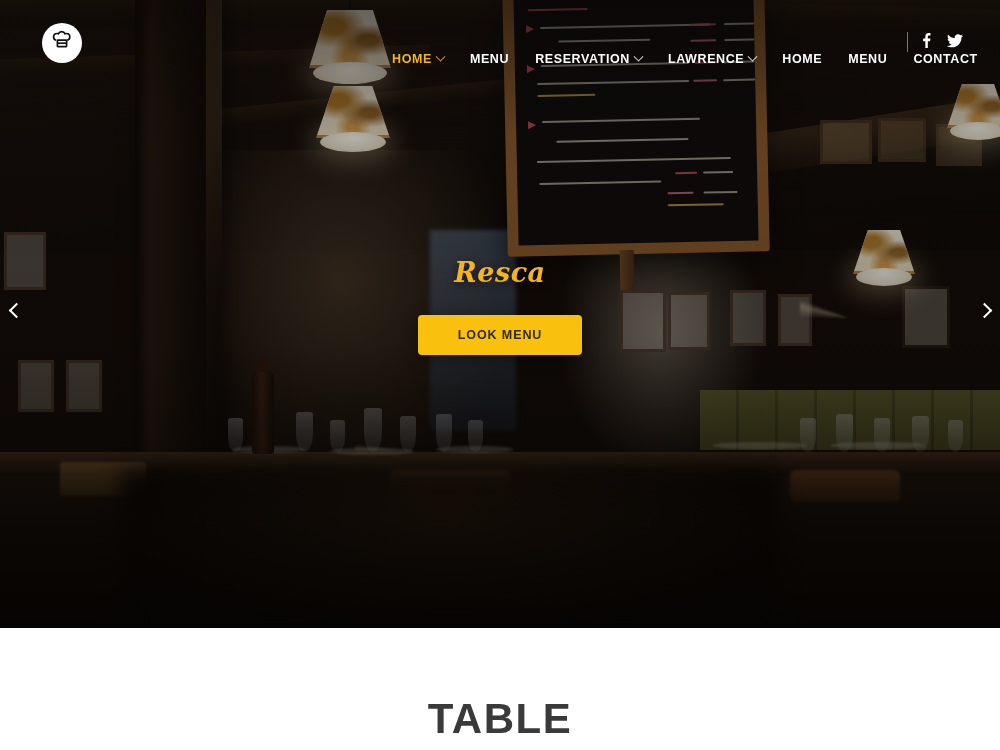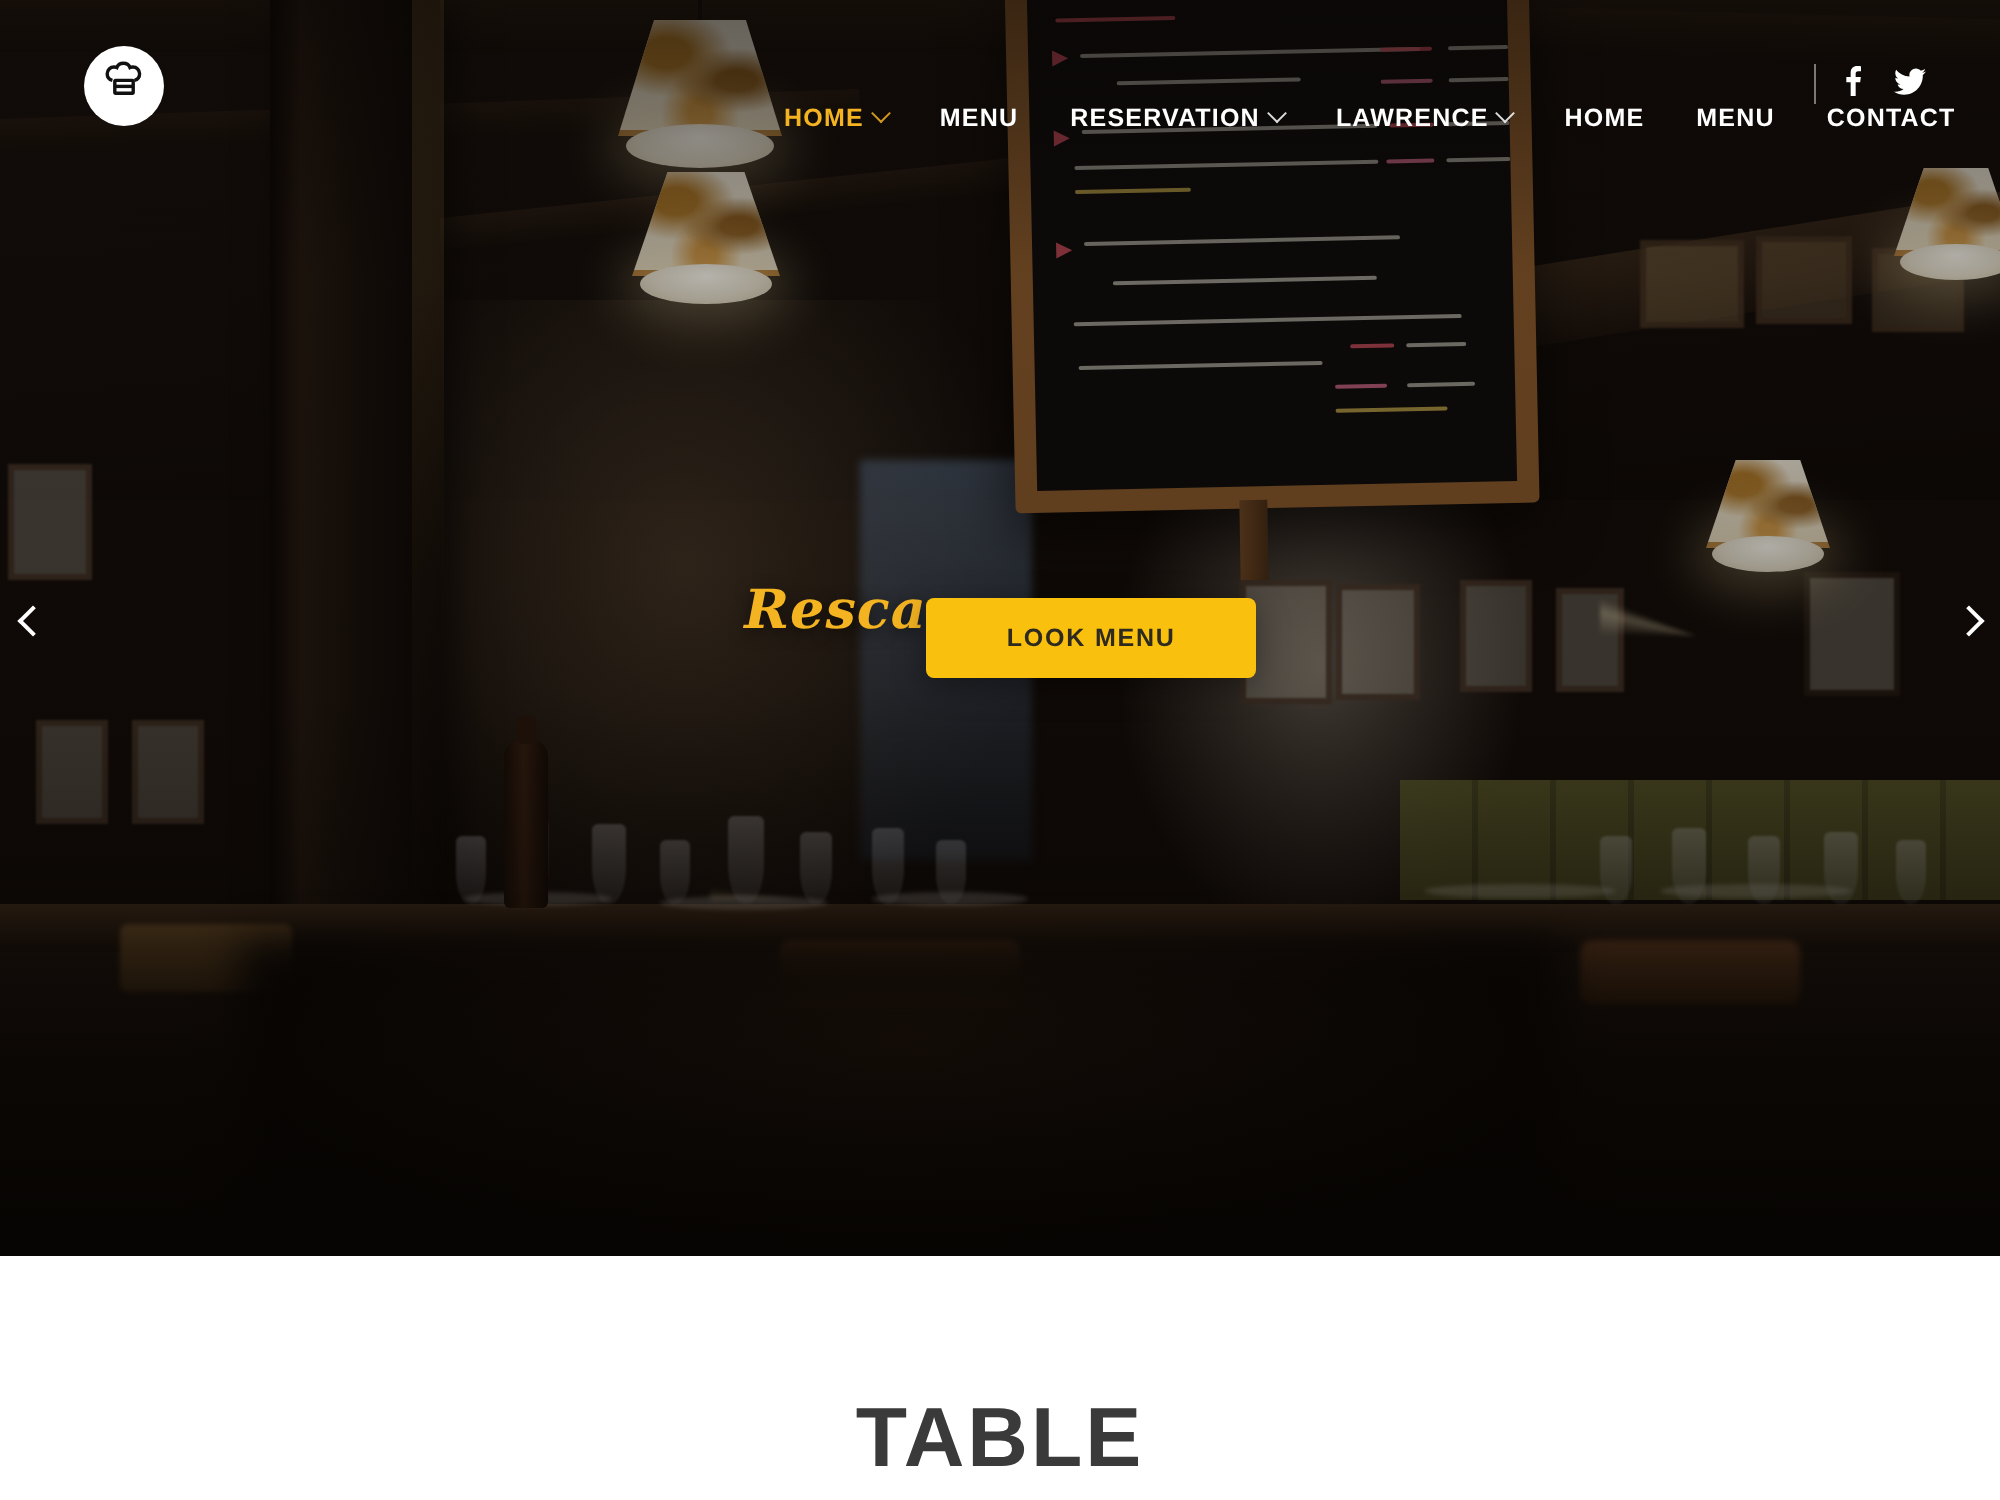--- a/index.html
+++ b/index.html
@@ -264,21 +264,21 @@
   }
   .socials {
     position:absolute; left:920px; top:33px;
     display:flex; align-items:center; gap:14px;
   }
   .soc { color:#fff; cursor:pointer; display:block; }
 
   
   .hero-content {
     position:absolute; left:0; top:0; width:1000px; height:628px;
-    display:flex; flex-direction:row; align-items:center; justify-content:center;
+    display:flex; flex-direction:column; align-items:center; justify-content:center;
     z-index:30; padding-bottom:16px;
   }
   .script-top {
     font-family:"DejaVu Serif", serif;
     font-style:italic; font-weight:bold;
     font-size:27px; color:#f4b321;
     letter-spacing:.5px;
     text-shadow:0 2px 8px rgba(0,0,0,.55);
     margin-bottom:2px;
   }

